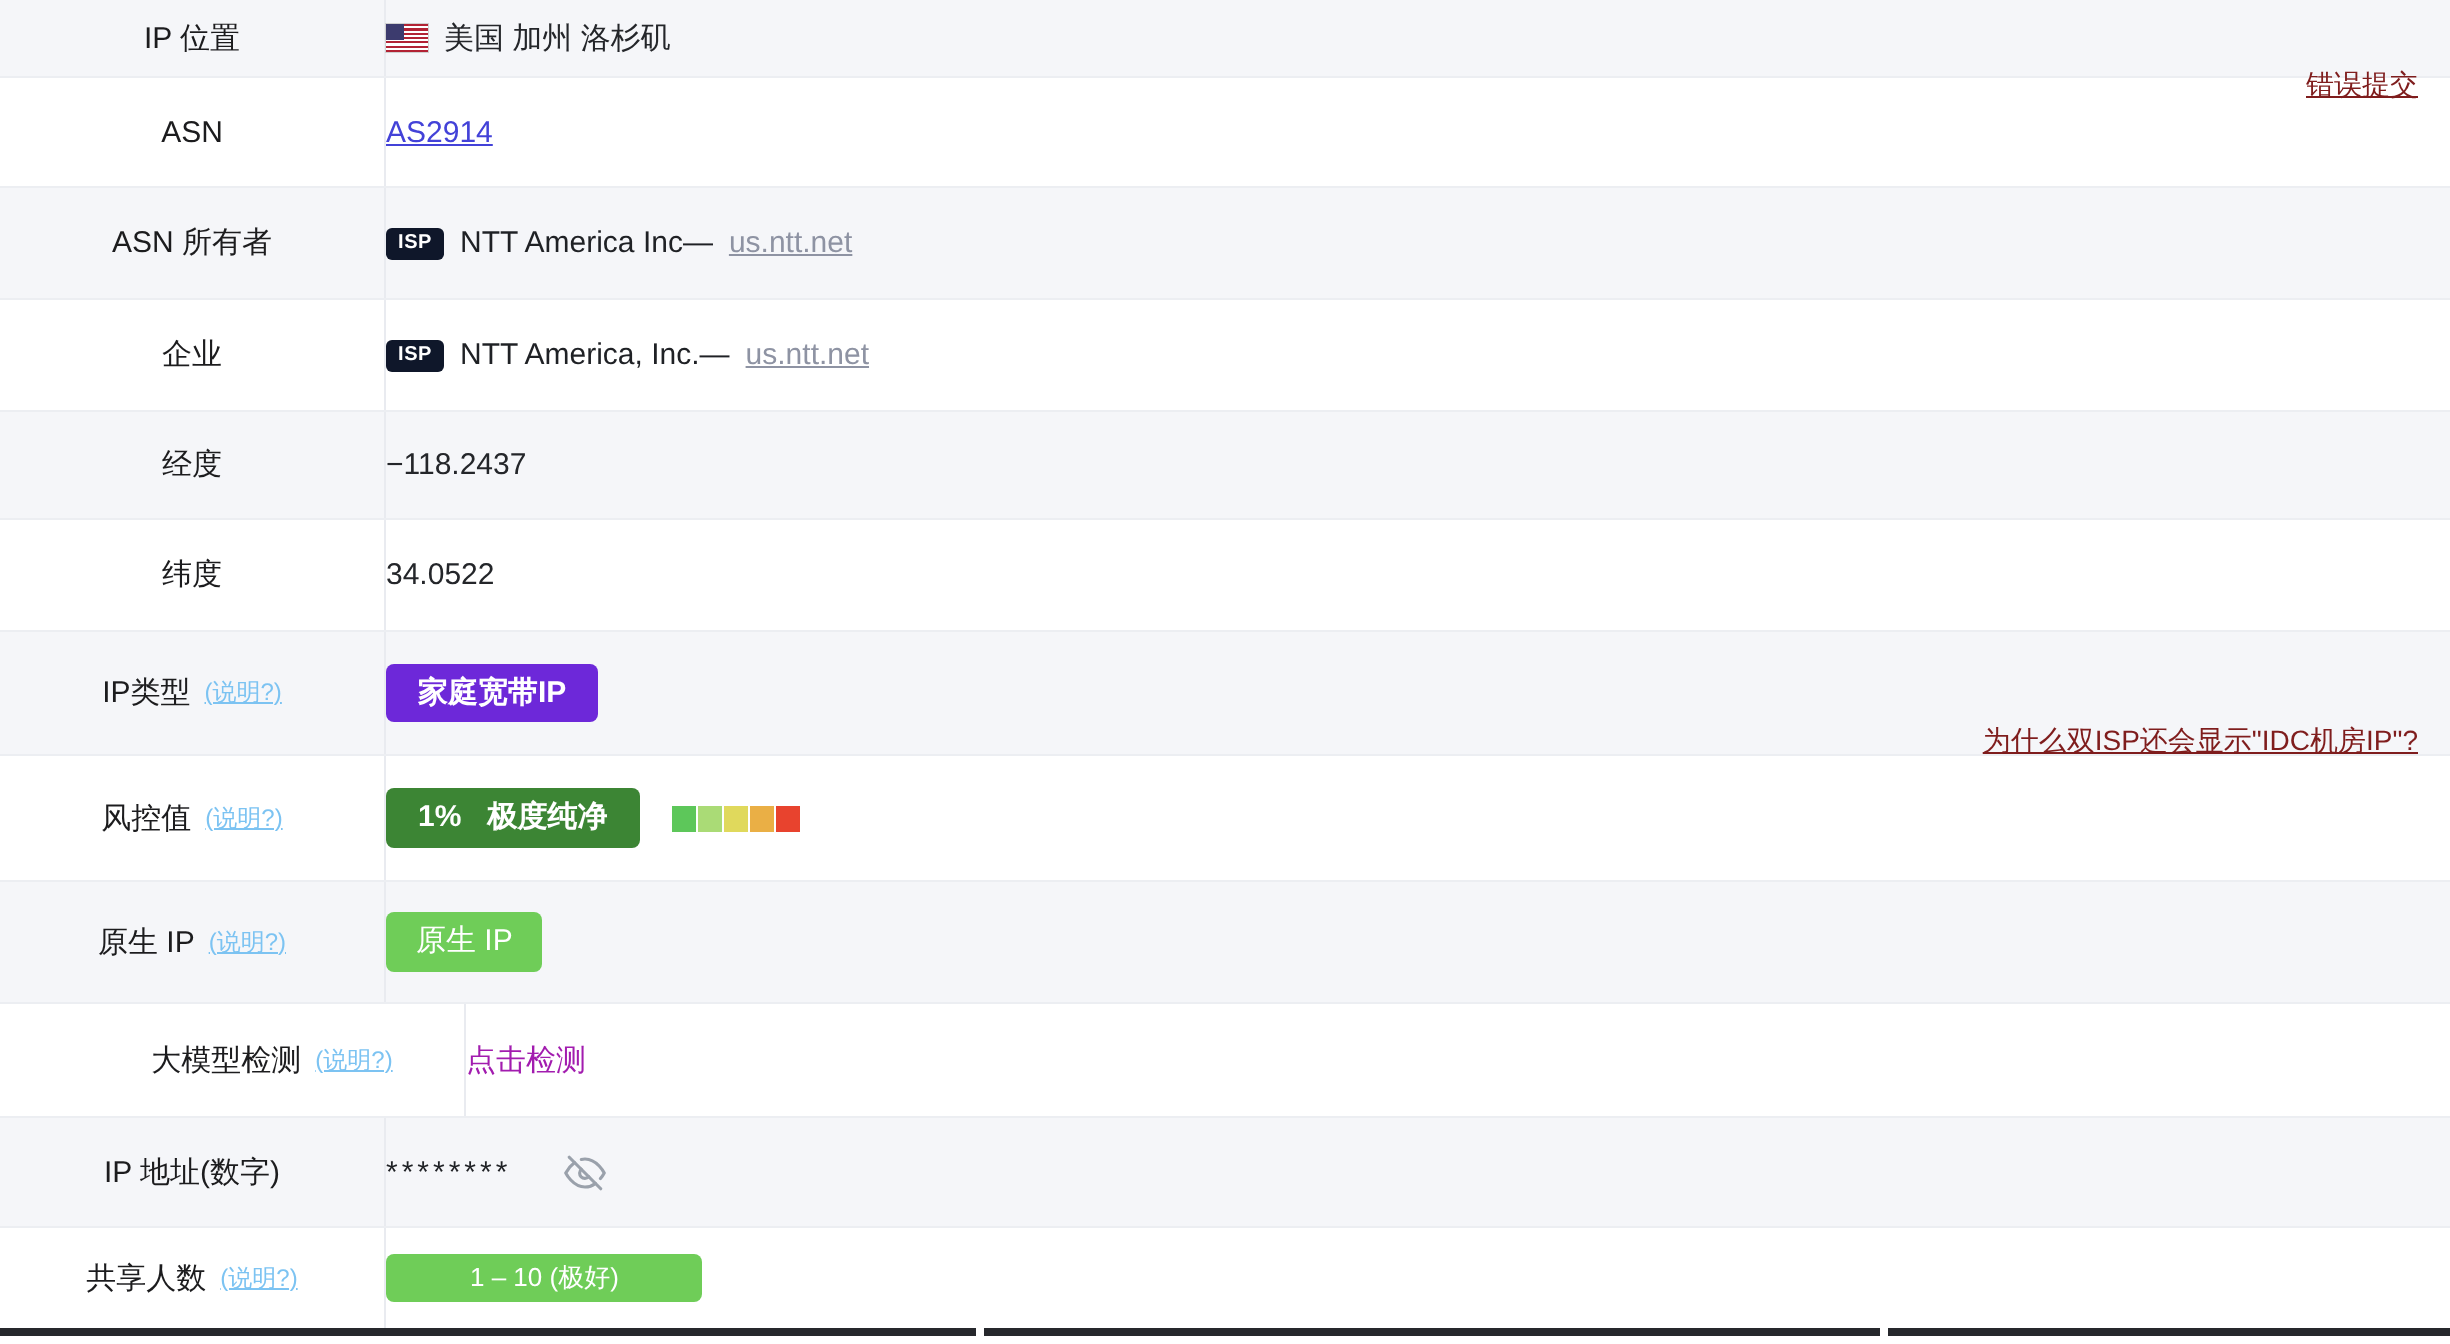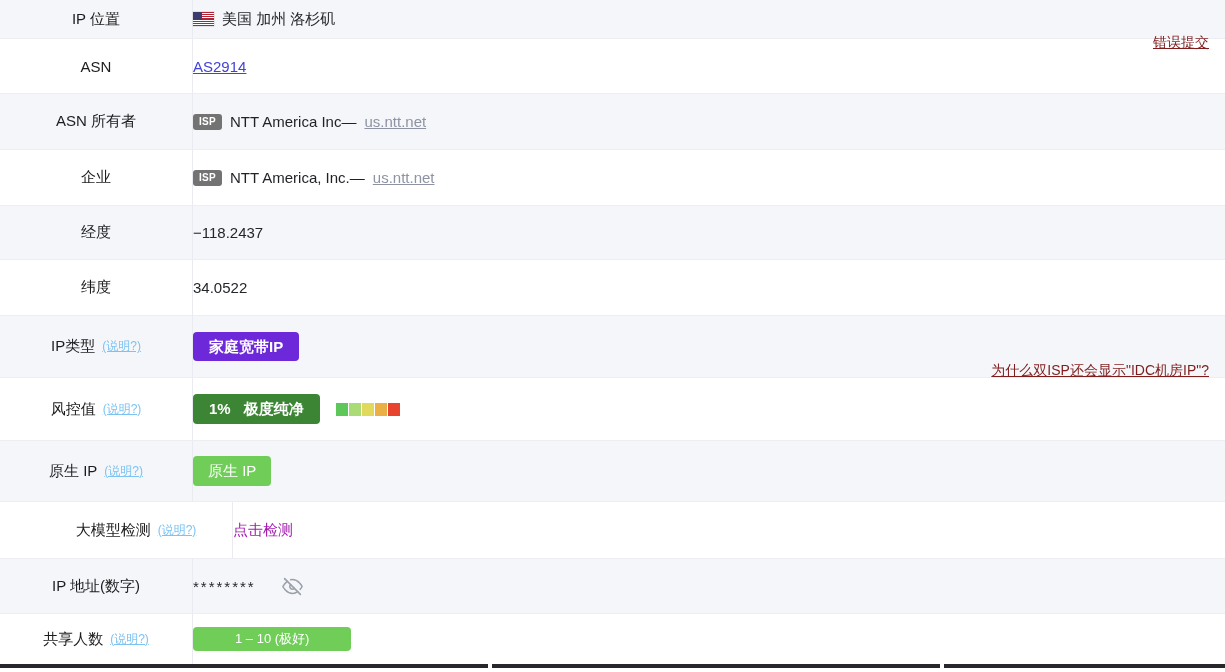--- a/index.html
+++ b/index.html
@@ -34,21 +34,21 @@
   .asn-link{color:#4342d8;text-decoration:underline;cursor:pointer;}
   .domain-link{color:#8e93a3;text-decoration:underline;cursor:pointer;}
   .action-link{color:#a21caf;cursor:pointer;}
   .flag{
     width:21px;height:14px;position:relative;display:inline-block;flex-shrink:0;
     background:repeating-linear-gradient(180deg,#b22234 0 1.1px,#fff 1.1px 2.16px);
     box-shadow:0 0 0 0.5px #d0d0d0;
   }
   .flag::before{content:"";position:absolute;top:0;left:0;width:9px;height:7.5px;background:#3c3b6e;}
   .isp-badge{
-    background:#737373;color:#fff;font-size:10px;font-weight:bold;
+    background:#0f172a;color:#fff;font-size:10px;font-weight:bold;
     padding:3px 6px;border-radius:3px;line-height:1;letter-spacing:.3px;
   }
   .badge-dark{
     background:#6d28d9;color:#fff;font-weight:700;font-size:15px;
     padding:6px 16px;border-radius:4px;line-height:1.15;
   }
   .badge-light{
     background:#6fcd58;color:#fff;font-size:15px;
     padding:7px 15px;border-radius:4px;line-height:1.1;
   }

